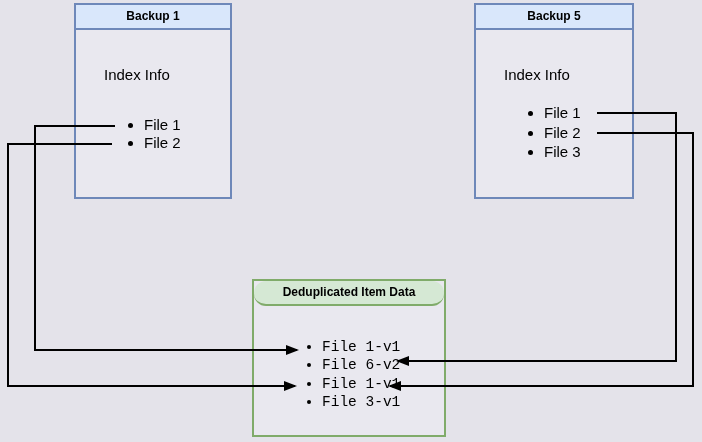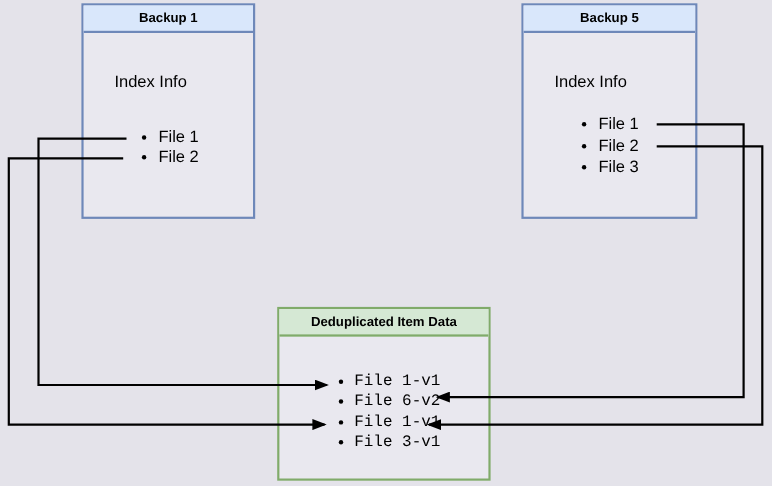--- a/index.html
+++ b/index.html
@@ -32,20 +32,21 @@
     padding: 4px 0 5px 0;
     border-bottom: 2px solid;
   }
   .blue .node-header {
     background: var(--blue-header-fill, #d9e7fb);
     border-bottom-color: var(--blue-border, #6e88b9);
   }
   .green .node-header {
     background: var(--green-header-fill, #d5e8d4);
     border-bottom-color: var(--green-border, #80ab6a);
+    border-radius: 12px;
   }
   .info-label {
     position: absolute;
     left: 28px;
     top: 51px;
     font-size: 15px;
     color: #000;
     margin-top: 10px;
   }
   ul.file-list {

